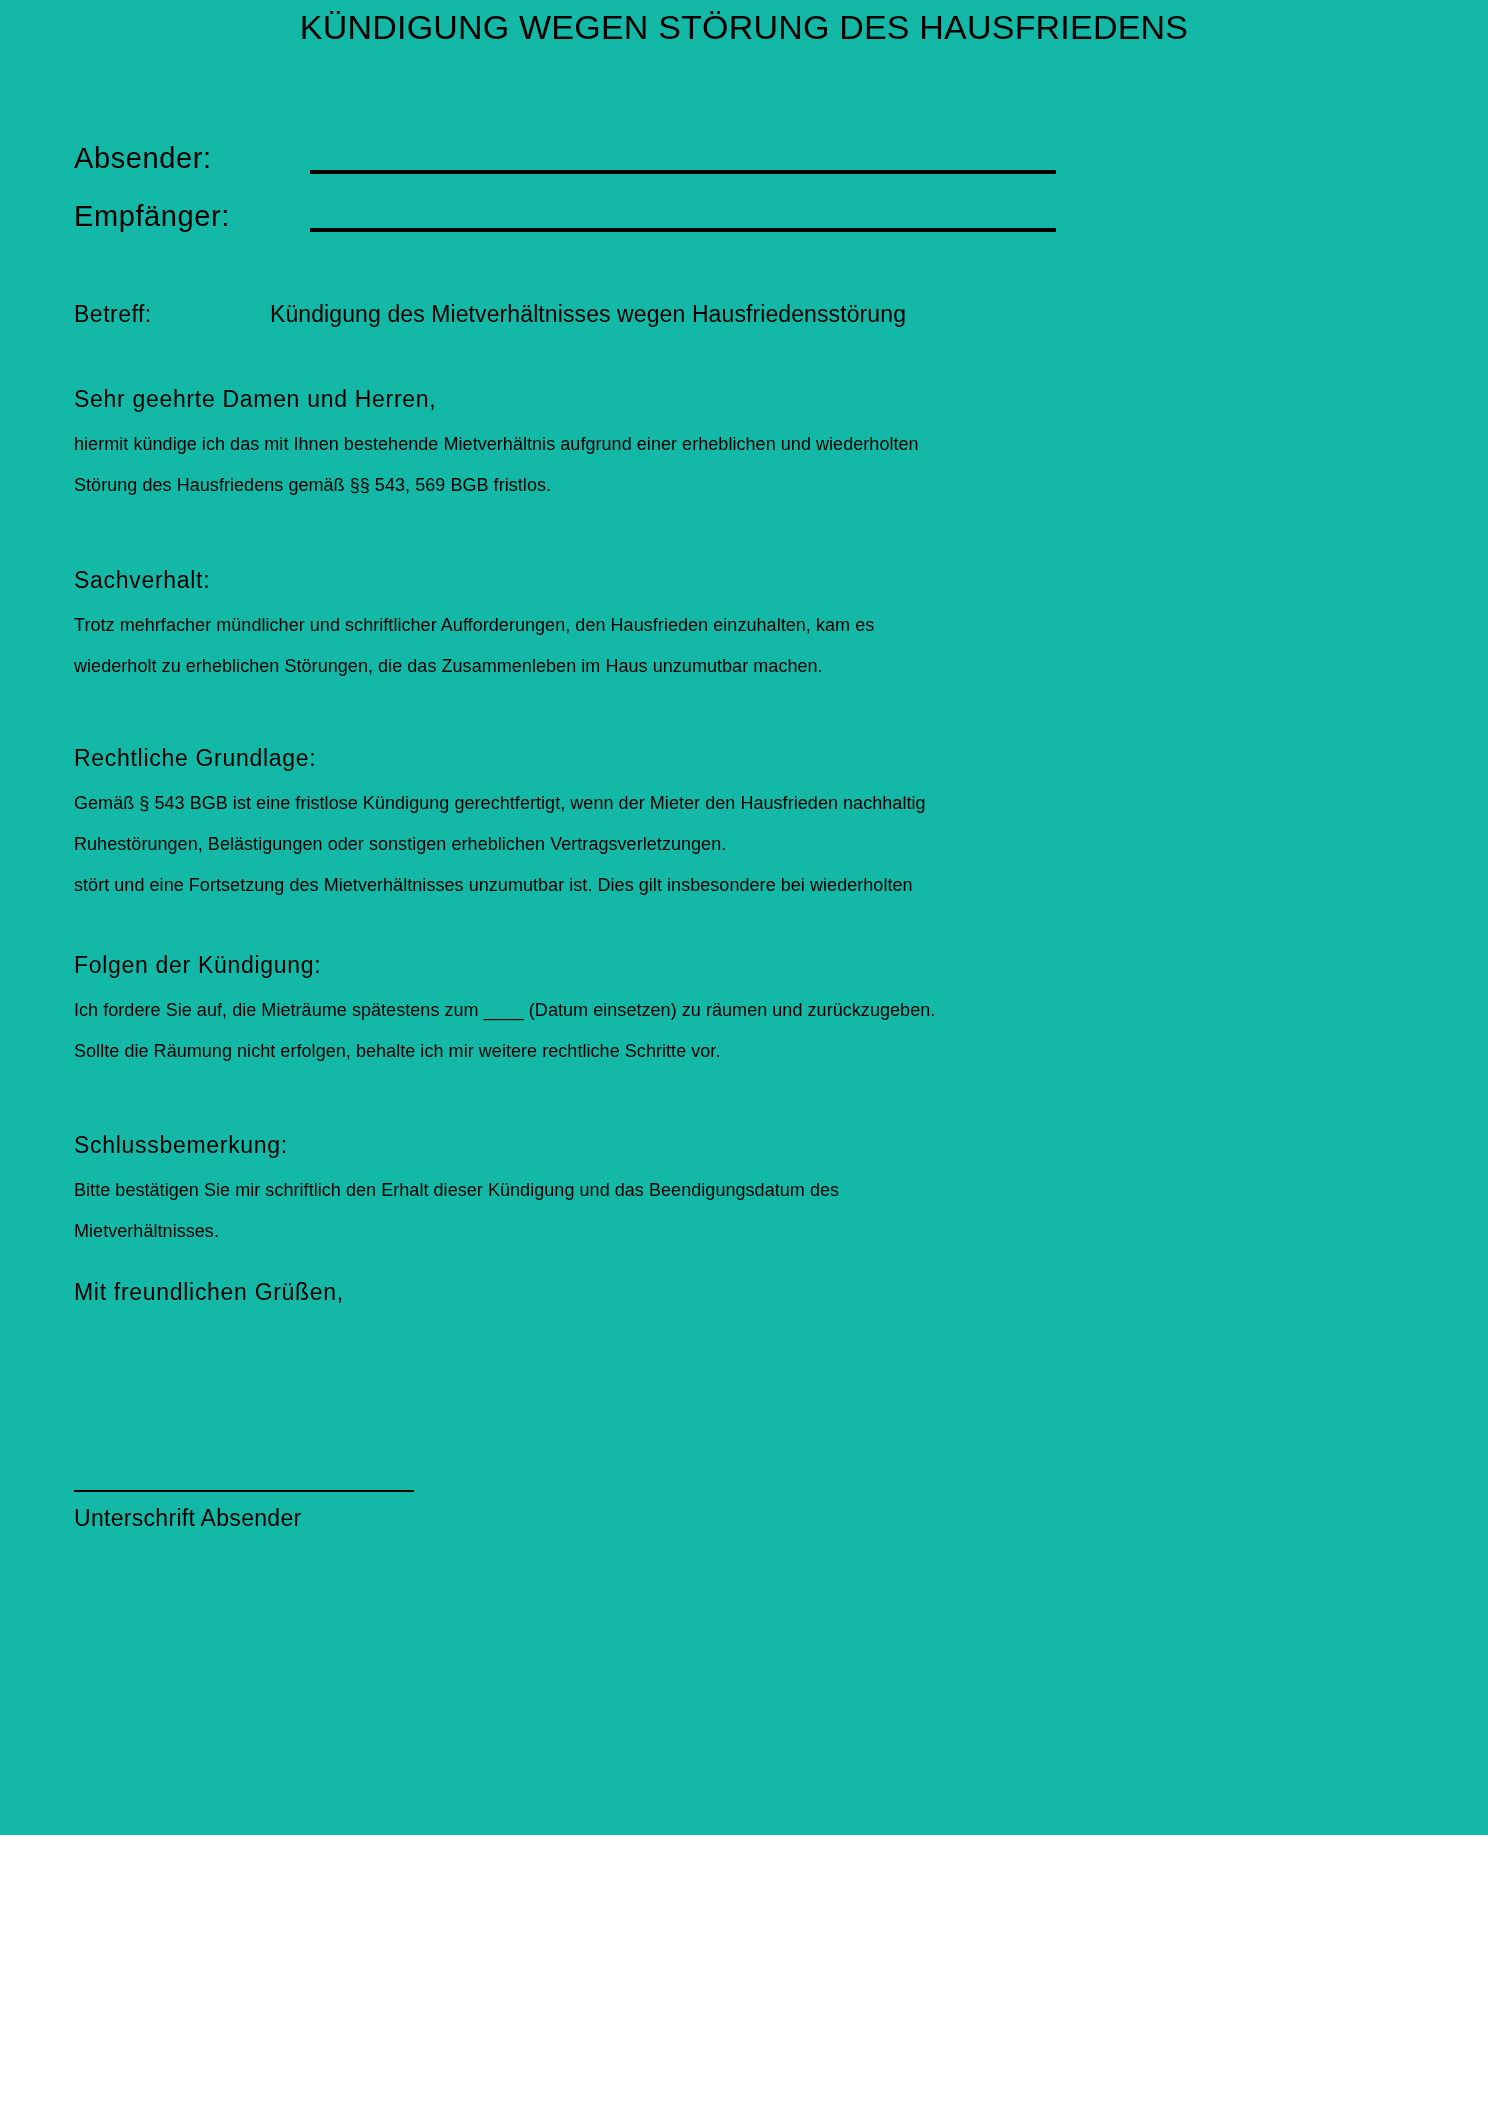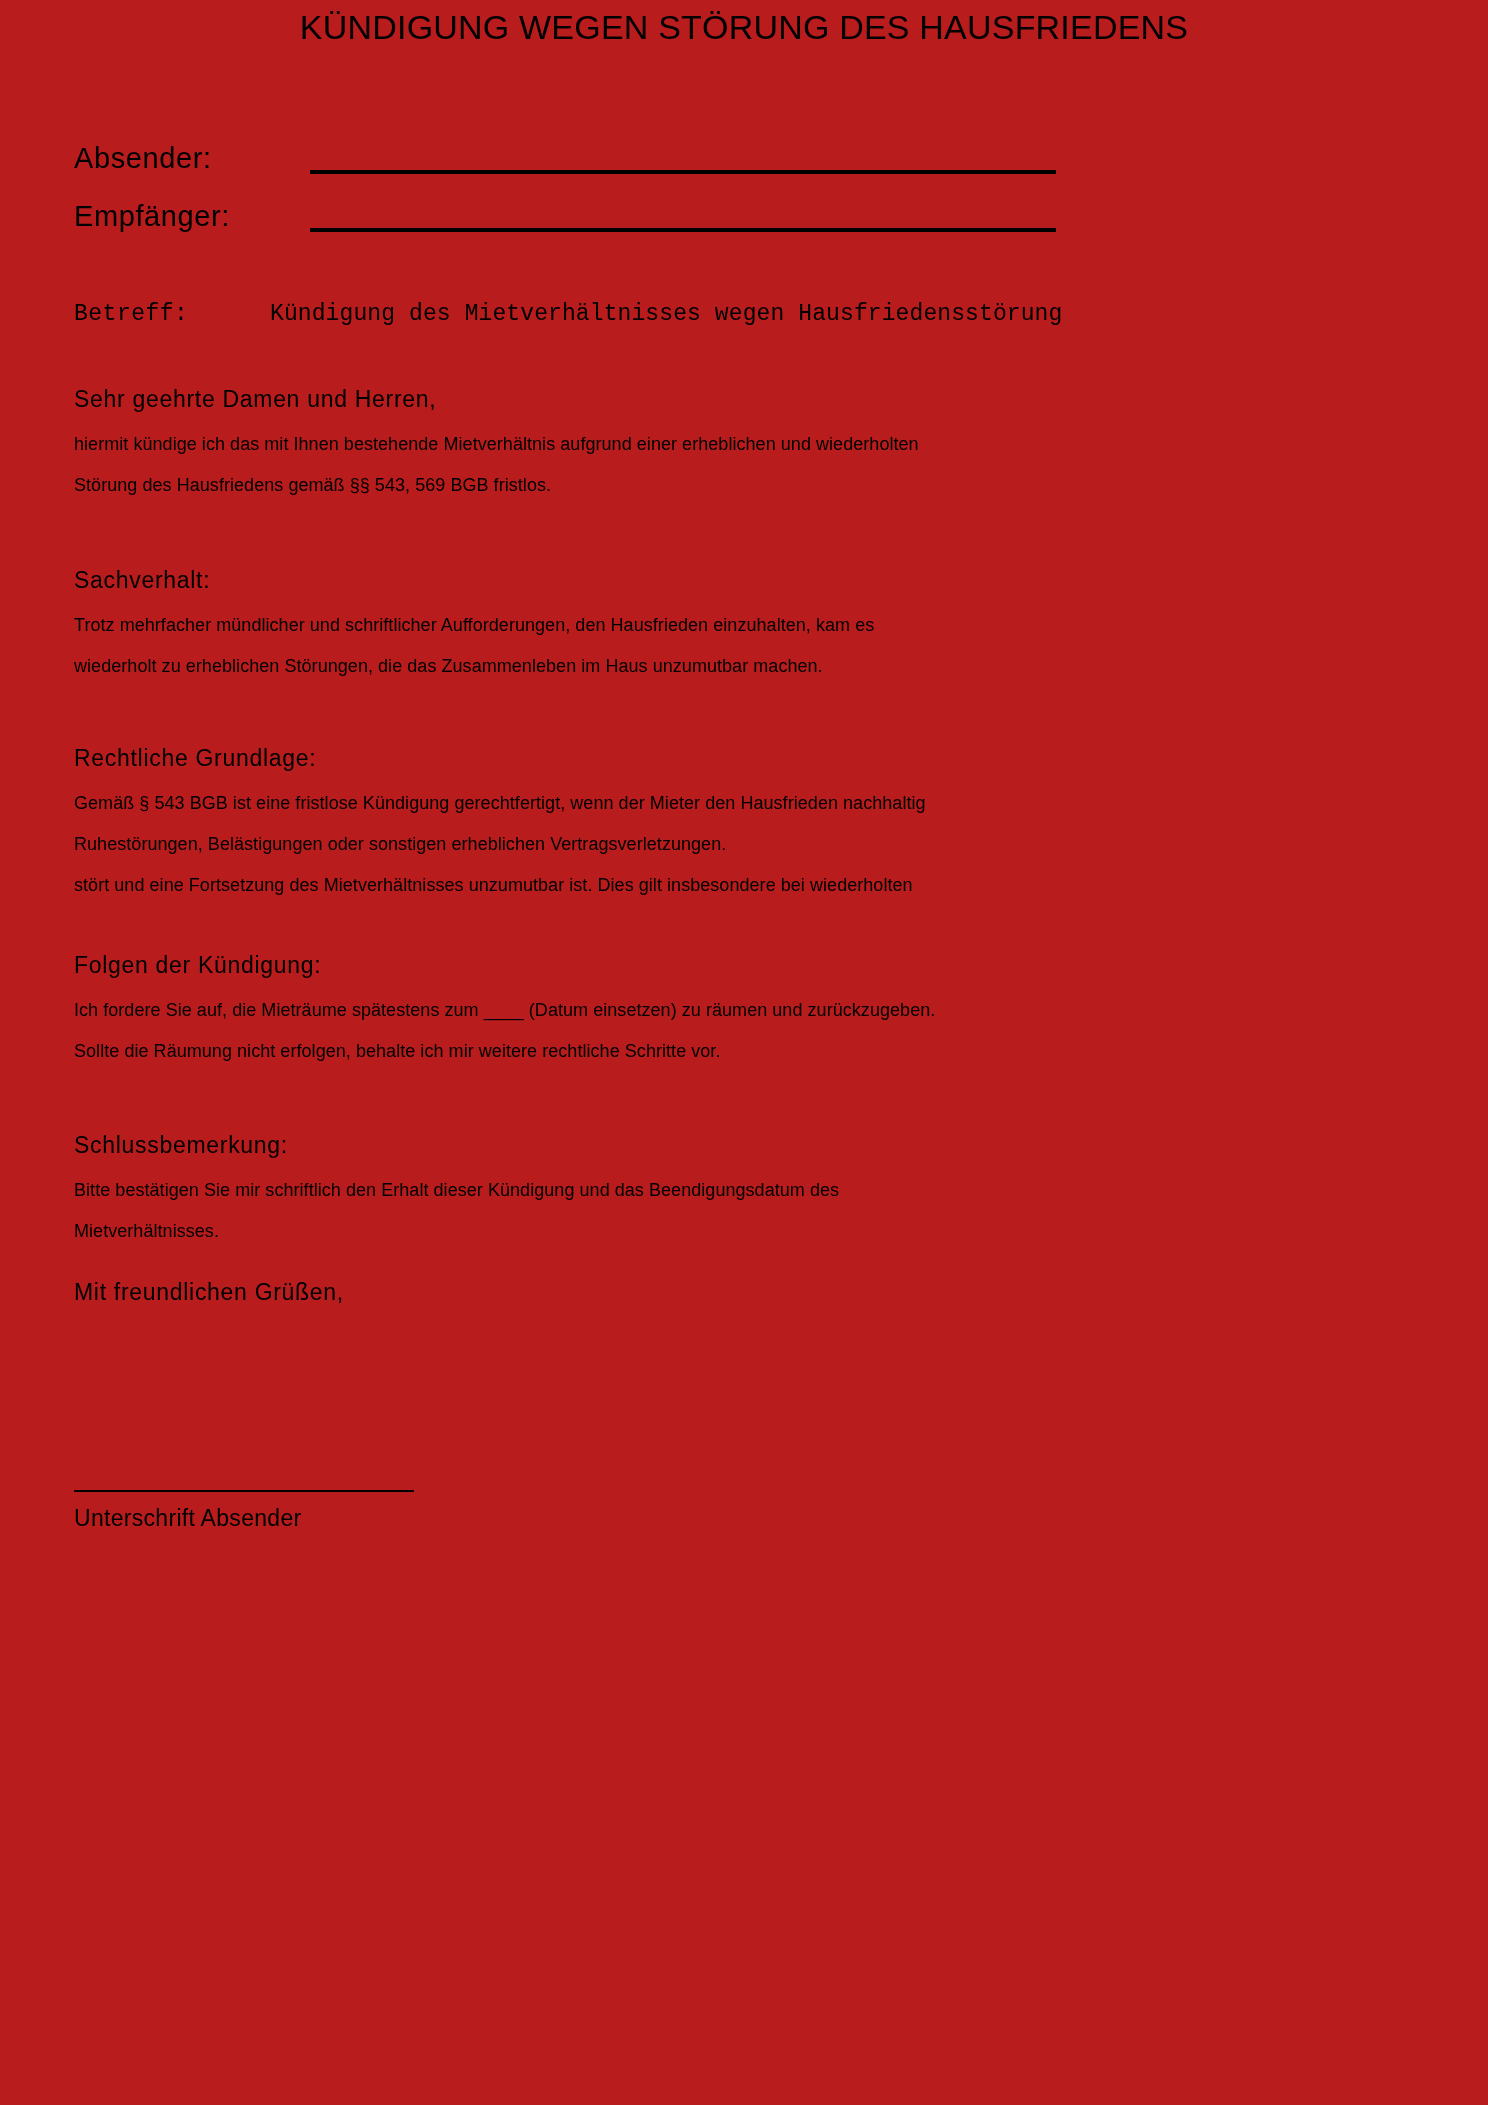--- a/index.html
+++ b/index.html
@@ -5,22 +5,22 @@
 <style>
   html, body {
     margin: 0;
     padding: 0;
     background: #ffffff;
   }
 
   .page {
     position: relative;
     width: 1488px;
-    height: 2105px;
-    background: #b91c1c;
+    height: 1835px;
+    background: #14b8a6;
     margin: 0 auto;
     box-sizing: border-box;
     font-family: "Liberation Sans", "DejaVu Sans", sans-serif;
     color: #000000;
     overflow: hidden;
   }
 
   
   .doc-title {
     position: absolute;
@@ -63,21 +63,20 @@
   #row-absender  { top: 142px; }
   #row-empfaenger{ top: 200px; }
 
   
   .subject-row {
     position: absolute;
     left: 74px;
     top: 298px;
     width: 1200px;
     height: 34px;
-    font-family: Liberation Mono, monospace;
   }
   .subject-row .subject-label {
     position: absolute;
     left: 0;
     top: 0;
     font-size: 23px;
     line-height: 32px;
     letter-spacing: 0.5px;
     white-space: nowrap;
   }

